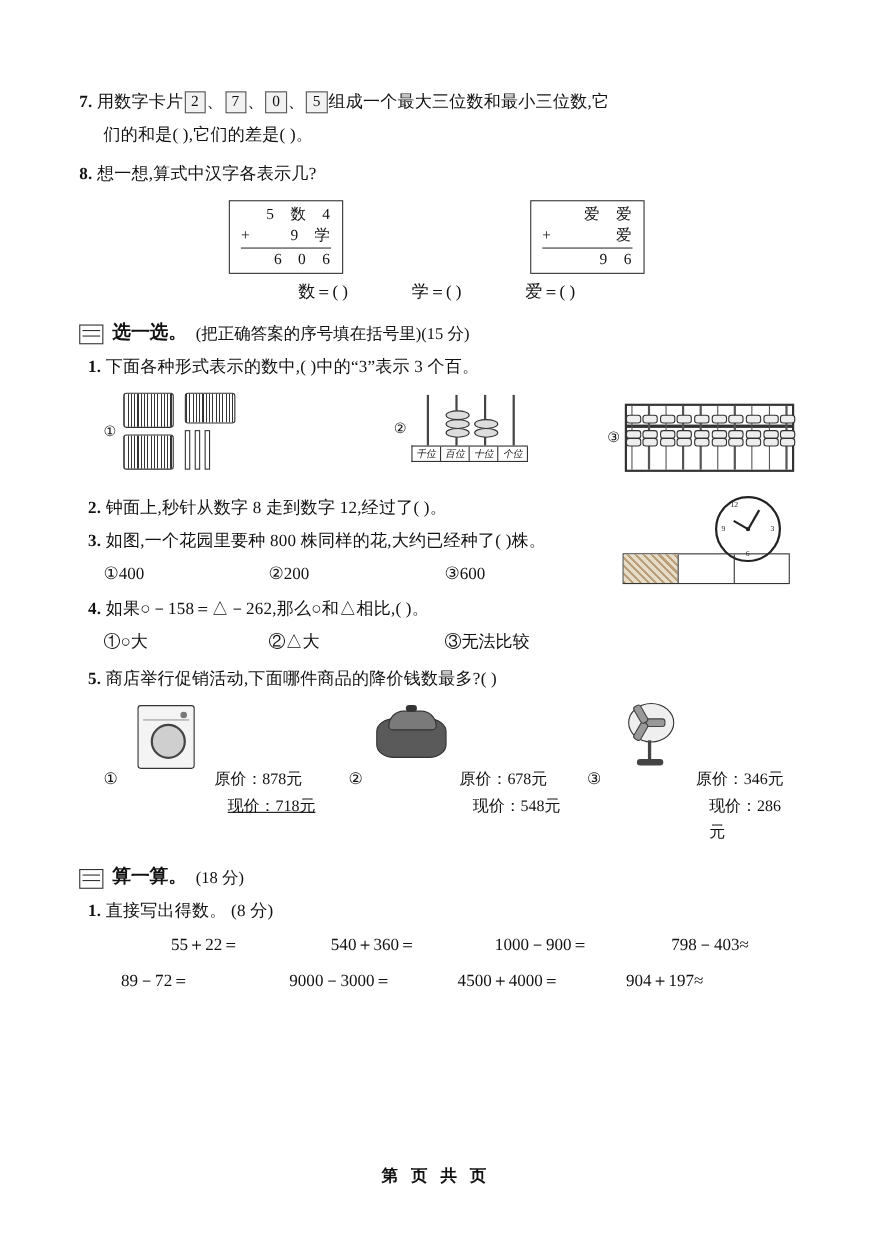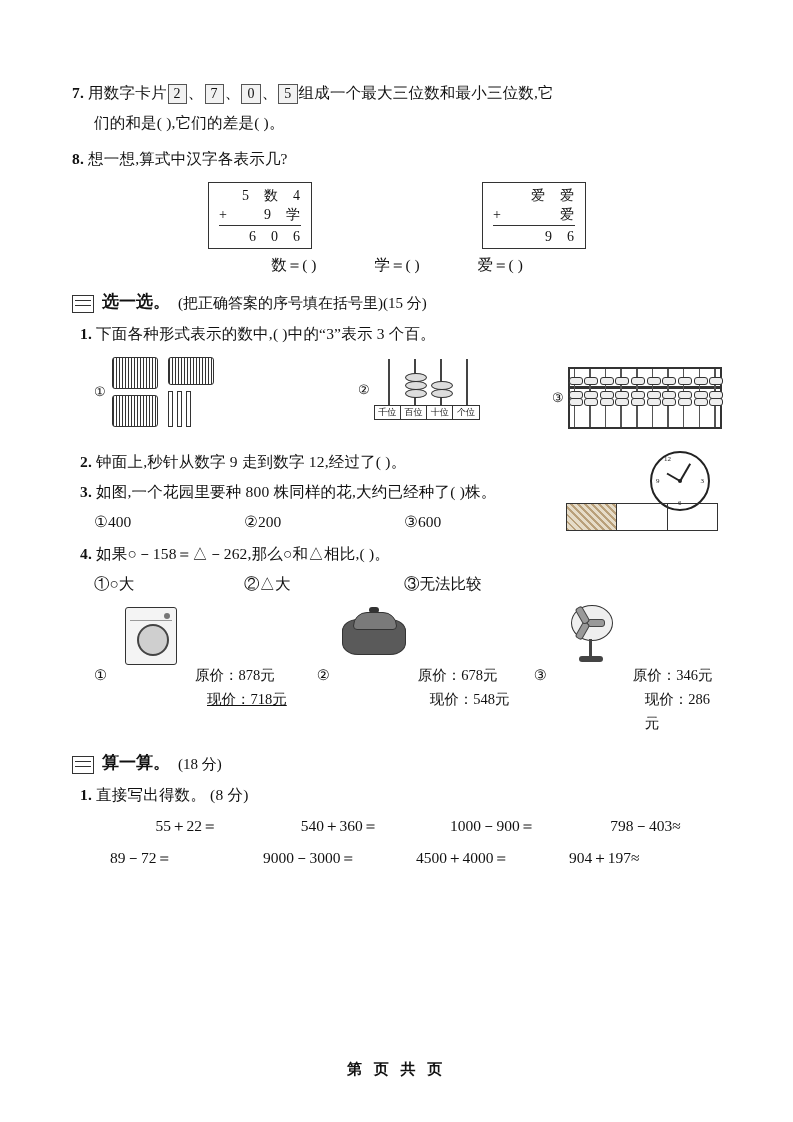--- a/index.html
+++ b/index.html
@@ -127,20 +127,21 @@
     box-shadow:0 0 0 0 #000;
   }
   .bundle.tall{height:30px;}
   .sticks{display:flex;gap:4px;}
   .stick{width:3px;height:34px;border:1px solid #333;background:#fff;}
 
   
   .frame{
     width:106px;
     position:relative;
+    font-style:italic;
   }
   .rods{height:46px;position:relative;}
   .rod{position:absolute;top:0;width:2px;height:46px;background:#444;}
   .bead{
     position:absolute;width:20px;height:7px;border:1px solid #333;border-radius:50%;
     background:#ddd;
   }
   .frame-tbl{
     display:flex;border:1px solid #333;border-right:none;
   }
@@ -393,21 +394,21 @@
                 <div class="ab-b" style="top:29px;"></div>
               </div>
           </div>
         </div>
       </div>
     </div>
 
     <div style="position:relative;">
       <div class="q" style="padding-left:8px;">
         <span class="qnum">2.</span>
-        <span>钟面上,秒针从数字 9 走到数字 12,经过了(        )。</span>
+        <span>钟面上,秒针从数字 8 走到数字 12,经过了(        )。</span>
       </div>
       <div class="clock" style="position:absolute;right:12px;top:4px;">
         <span class="num" style="left:12px;top:2px;">12</span>
         <span class="num" style="right:4px;top:24px;">3</span>
         <span class="num" style="left:26px;bottom:2px;">6</span>
         <span class="num" style="left:4px;top:24px;">9</span>
         <div class="h"></div>
         <div class="m"></div>
         <div class="c"></div>
       </div>
@@ -436,20 +437,24 @@
         <span>如果○－158＝△－262,那么○和△相比,(        )。</span>
       </div>
       <div class="opts">
         <span class="o1">①○大</span>
         <span class="o2">②△大</span>
         <span>③无法比较</span>
       </div>
     </div>
 
     <div style="margin-top:4px;">
+      <div class="q" style="padding-left:8px;">
+        <span class="qnum">5.</span>
+        <span>商店举行促销活动,下面哪件商品的降价钱数最多?(          )</span>
+      </div>
 
       <div class="prodrow">
 
         <div class="prod" style="width:228px;">
           <span class="pnum">①</span>
           <div class="pic">
             <div class="wm">
               <div class="pnl"></div>
               <div class="knob"></div>
               <div class="door"></div>

